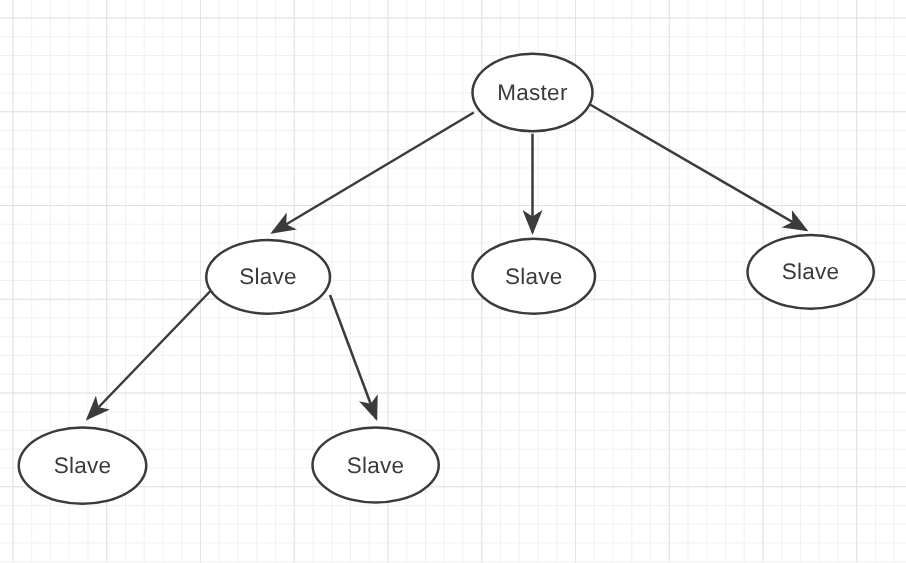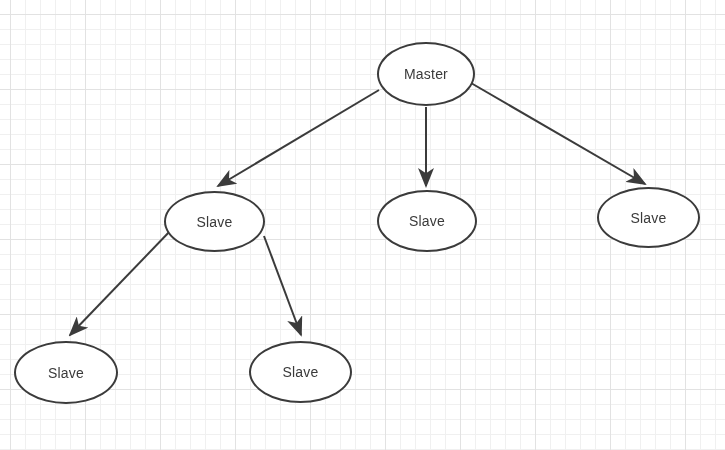--- a/index.html
+++ b/index.html
@@ -42,21 +42,21 @@
   .node {
     position: absolute;
     display: flex;
     align-items: center;
     justify-content: center;
     box-sizing: border-box;
     border: 2px solid #3b3b3b;
     border-radius: 50%;
     background: #ffffff;
     color: #3a3a3a;
-    font-size: 14px;
+    font-size: 18px;
     font-weight: 400;
     letter-spacing: 0.2px;
     white-space: nowrap;
   }
   .node-label {
     pointer-events: none;
   }
 </style>
 </head>
 <body>

